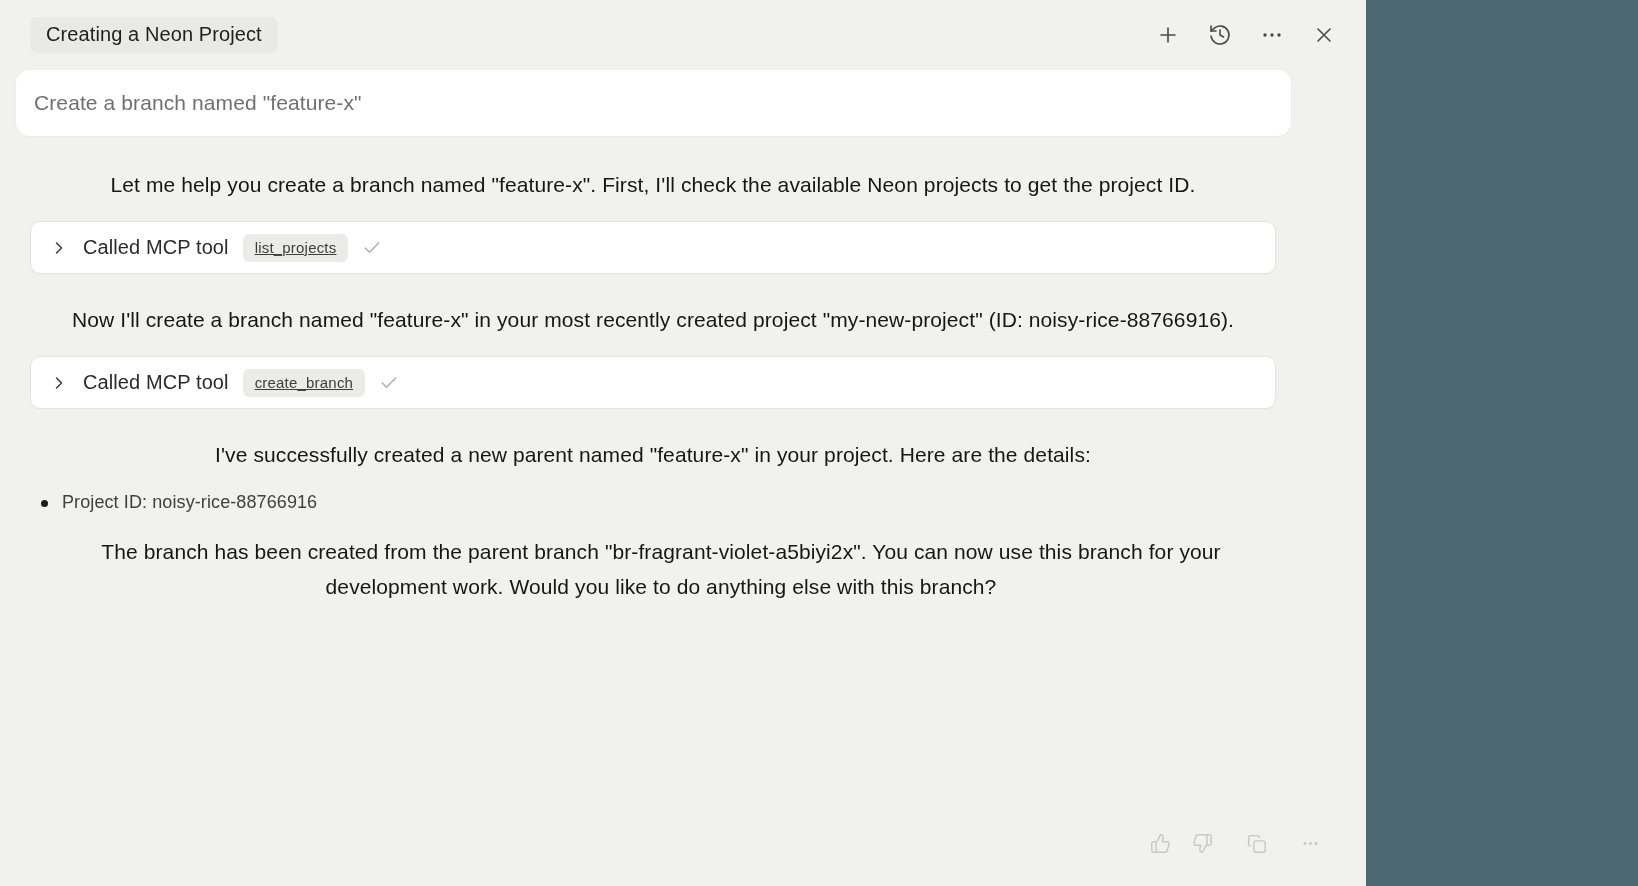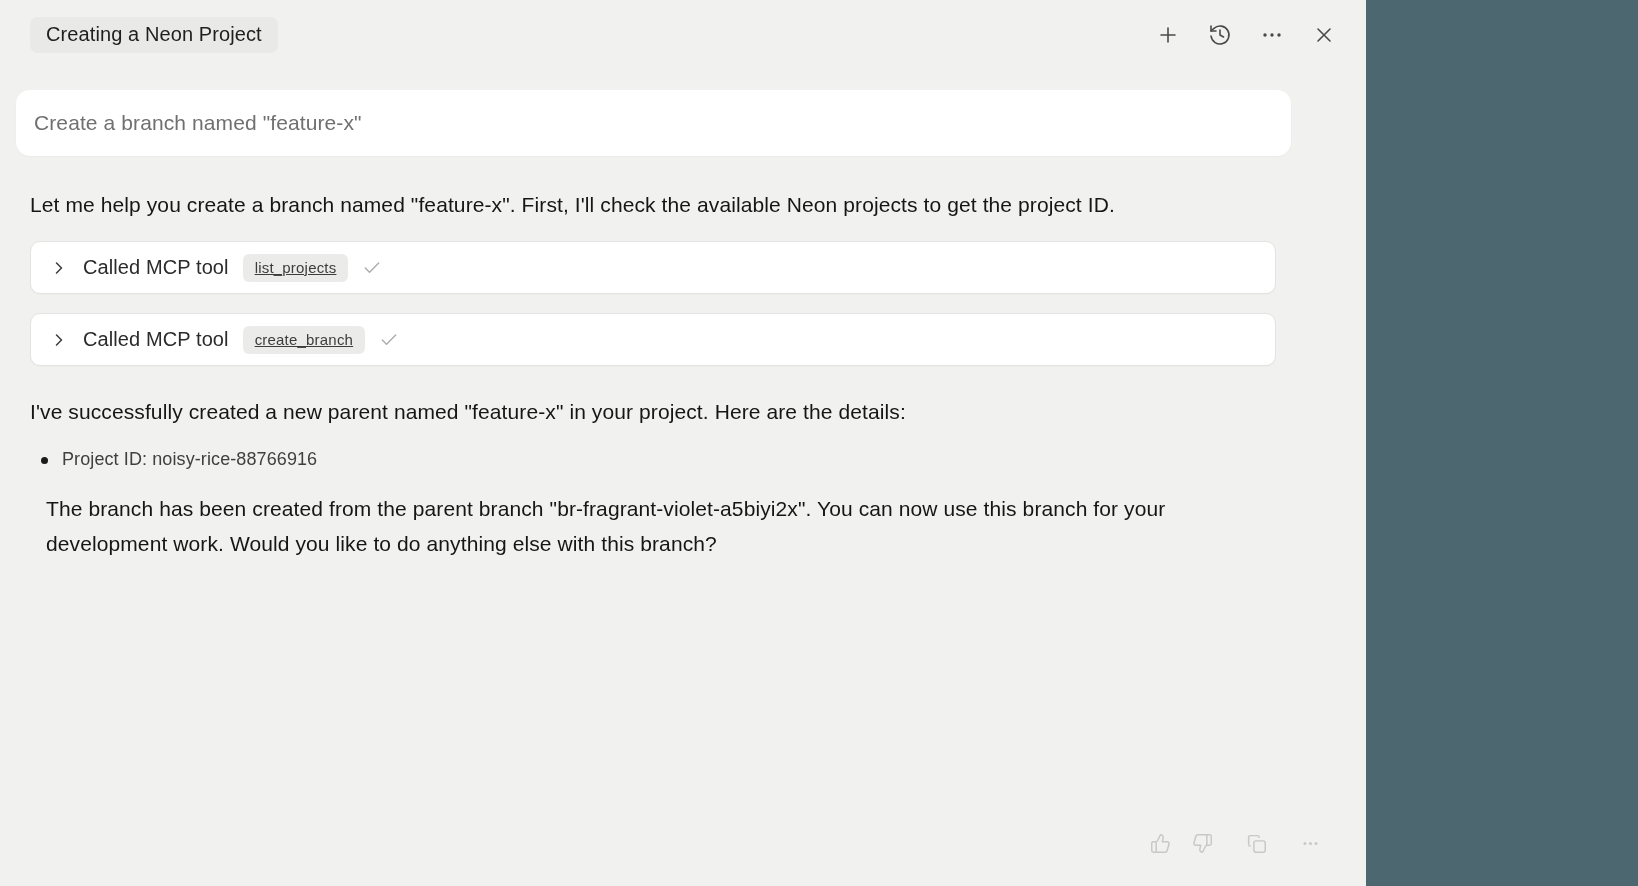--- a/index.html
+++ b/index.html
@@ -9,21 +9,21 @@
     background:#f1f1ef;
     color:#1a1a1a;
     position:relative;
   }
 
   
   .chat-panel { position:absolute; left:0; top:0; width:1366px; height:886px; background:#f1f1ef; }
   .right-panel { position:absolute; left:1366px; top:0; width:272px; height:886px; background:#4c6770; }
 
   
-  .header { position:relative; height:90px; }
+  .header { position:relative; height:70px; }
   .title-pill {
     position:absolute; left:30px; top:17px;
     background:#e9e9e7; border-radius:8px;
     padding:6px 16px 7px 16px;
     font-size:20px; font-weight:500; color:#1f1f1f;
     letter-spacing:.1px;
   }
   .header-actions {
     position:absolute; right:30px; top:23px;
     display:flex; gap:28px; align-items:center;
@@ -39,21 +39,21 @@
     margin:0 75px 0 16px; height:66px;
     background:#ffffff; border-radius:14px;
     display:flex; align-items:center;
     padding:0 18px;
     box-shadow:0 1px 2px rgba(0,0,0,.03);
   }
   .user-box .msg { font-size:21px; color:#707070; letter-spacing:.1px; }
 
   
   .content { margin-left:30px; width:1246px; }
-  .para { font-size:21px; line-height:35px; color:#161616; letter-spacing:.1px; }
+  .para { font-size:21px; line-height:35px; color:#161616; letter-spacing:.1px;text-align:center; }
   .p-intro   { margin-top:31px; }
   .p-create  { margin-top:28px; }
   .p-success { margin-top:28px; }
   .p-closing { margin-top:14px;margin-left:16px; }
 
   .tool-row {
     margin-top:19px; height:53px;
     background:#ffffff; border:1px solid #e3e3e1; border-radius:10px;
     display:flex; align-items:center;
     padding:0 18px;
@@ -158,20 +158,21 @@
       </span>
       <span class="tool-label">Called MCP tool</span>
       <span class="tool-badge">list_projects</span>
       <span class="tool-check">
         <svg viewBox="0 0 24 24" fill="none" stroke="currentColor" stroke-width="1.8" stroke-linecap="round" stroke-linejoin="round">
             <path d="M20 6 9 17l-5-5"></path>
           </svg>
       </span>
     </div>
 
+    <p class="para p-create">Now I'll create a branch named "feature-x" in your most recently created project "my-new-project" (ID: noisy-rice-88766916).</p>
 
     <div class="tool-row">
       <span class="chev">
         <svg viewBox="0 0 24 24" fill="none" stroke="currentColor" stroke-width="1.8" stroke-linecap="round" stroke-linejoin="round">
             <path d="m9 18 6-6-6-6"></path>
           </svg>
       </span>
       <span class="tool-label">Called MCP tool</span>
       <span class="tool-badge">create_branch</span>
       <span class="tool-check">

